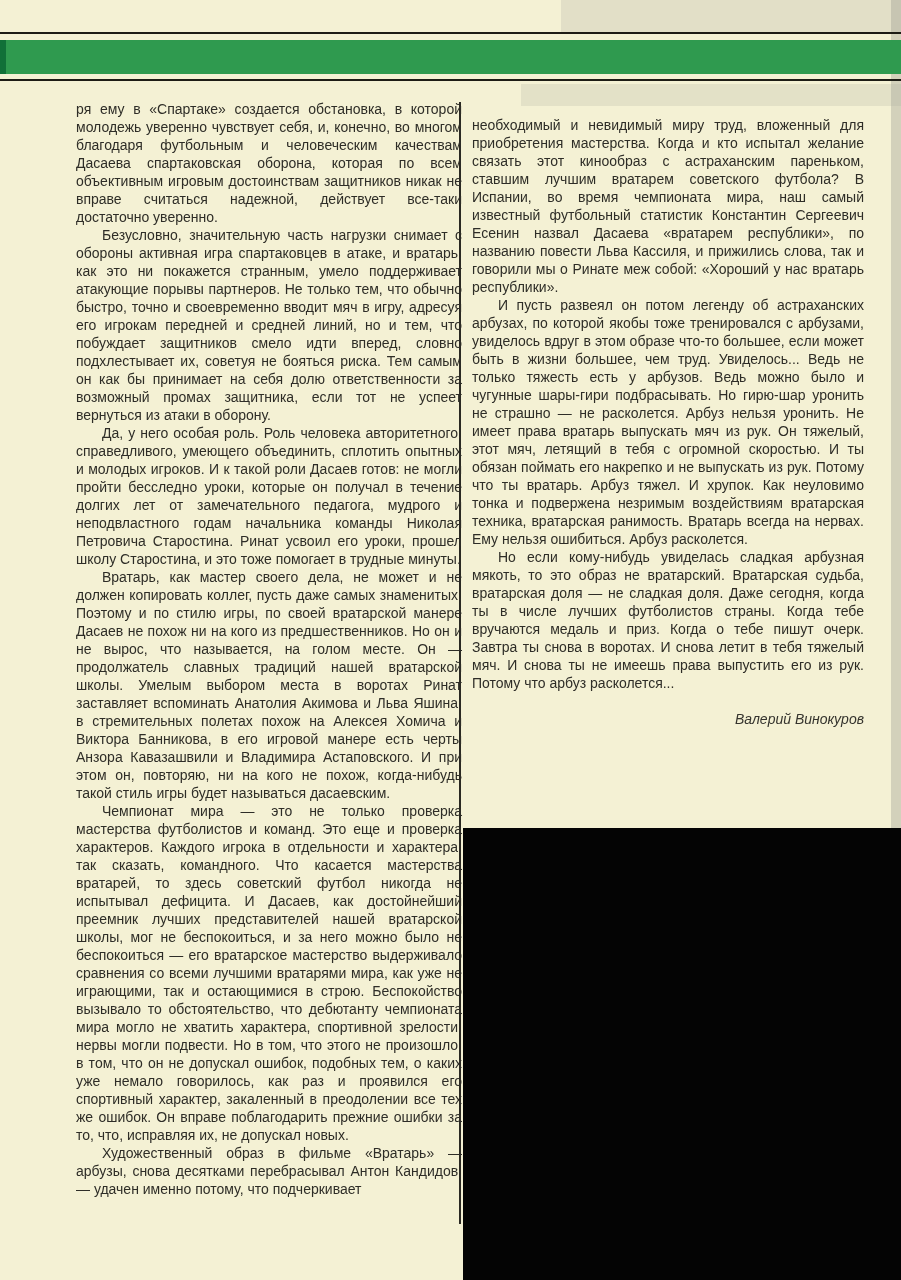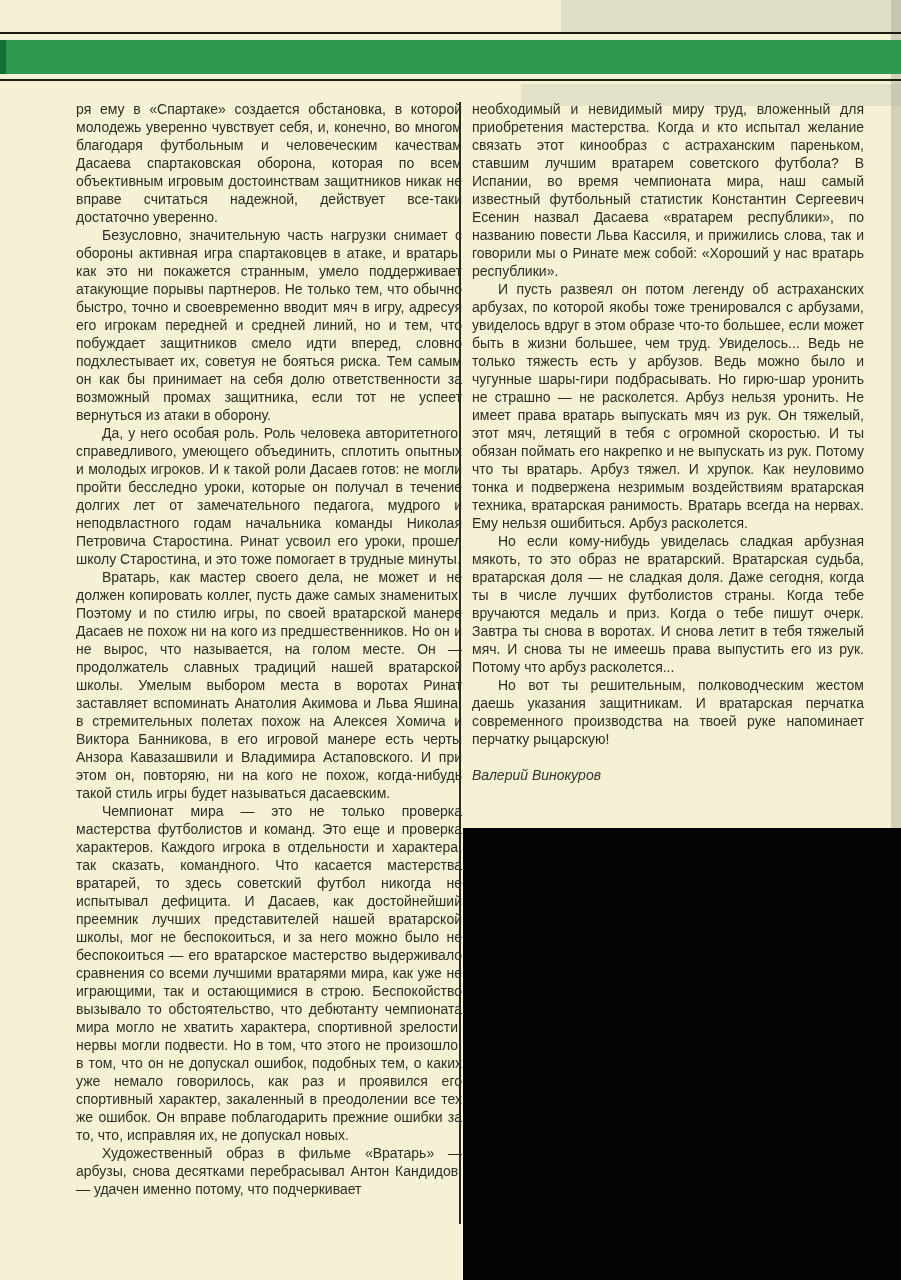--- a/index.html
+++ b/index.html
@@ -41,31 +41,31 @@
     background:#117038;
   }
   
   .col{
     position:absolute;top:100px;
     font-size:14px;line-height:18px;
     color:#2e2d27;
     text-align:justify;
   }
   .col-left{left:76px;width:386px;}
-  .col-right{left:472px;width:392px;}
+  .col-right{left:472px;width:392px;margin-top:16px;}
   .col p{margin:0;padding:0;text-indent:26px;}
   .col p.cont{text-indent:0;}
   .divider{
     position:absolute;left:459px;top:102px;width:2px;height:1122px;
     background:#2a2922;
   }
   .signature{
     margin-top:18px !important;
     text-indent:0 !important;
-    text-align:left;
+    text-align:right;
     font-style:italic;
     padding-right:6px;
     color:#35342e;
   }
   .photo{
     position:absolute;left:463px;top:828px;width:438px;height:452px;
     background:#040404;
   }
 </style>
 </head>
@@ -93,19 +93,18 @@
     <p>Да, у него особая роль. Роль человека авторитетного, справедливого, умеющего объединить, сплотить опытных и молодых игроков. И к такой роли Дасаев готов: не могли пройти бесследно уроки, которые он получал в течение долгих лет от замечательного педагога, мудрого и неподвластного годам начальника команды Николая Петровича Старостина. Ринат усвоил его уроки, прошел школу Старостина, и это тоже помогает в трудные минуты.</p>
     <p>Вратарь, как мастер своего дела, не может и не должен копировать коллег, пусть даже самых знаменитых. Поэтому и по стилю игры, по своей вратарской манере Дасаев не похож ни на кого из предшественников. Но он и не вырос, что называется, на голом месте. Он — продолжатель славных традиций нашей вратарской школы. Умелым выбором места в воротах Ринат заставляет вспоминать Анатолия Акимова и Льва Яшина, в стремительных полетах похож на Алексея Хомича и Виктора Банникова, в его игровой манере есть черты Анзора Кавазашвили и Владимира Астаповского. И при этом он, повторяю, ни на кого не похож, когда-нибудь такой стиль игры будет называться дасаевским.</p>
     <p>Чемпионат мира — это не только проверка мастерства футболистов и команд. Это еще и проверка характеров. Каждого игрока в отдельности и характера, так сказать, командного. Что касается мастерства вратарей, то здесь советский футбол никогда не испытывал дефицита. И Дасаев, как достойнейший преемник лучших представителей нашей вратарской школы, мог не беспокоиться, и за него можно было не беспокоиться — его вратарское мастерство выдерживало сравнения со всеми лучшими вратарями мира, как уже не играющими, так и остающимися в строю. Беспокойство вызывало то обстоятельство, что дебютанту чемпионата мира могло не хватить характера, спортивной зрелости, нервы могли подвести. Но в том, что этого не произошло, в том, что он не допускал ошибок, подобных тем, о каких уже немало говорилось, как раз и проявился его спортивный характер, закаленный в преодолении все тех же ошибок. Он вправе поблагодарить прежние ошибки за то, что, исправляя их, не допускал новых.</p>
     <p>Художественный образ в фильме «Вратарь» — арбузы, снова десятками перебрасывал Антон Кандидов,— удачен именно потому, что подчеркивает</p>
   </div>
 
   <div class="col col-right">
     <p class="cont">необходимый и невидимый миру труд, вложенный для приобретения мастерства. Когда и кто испытал желание связать этот кинообраз с астраханским пареньком, ставшим лучшим вратарем советского футбола? В Испании, во время чемпионата мира, наш самый известный футбольный статистик Константин Сергеевич Есенин назвал Дасаева «вратарем республики», по названию повести Льва Кассиля, и прижились слова, так и говорили мы о Ринате меж собой: «Хороший у нас вратарь республики».</p>
     <p>И пусть развеял он потом легенду об астраханских арбузах, по которой якобы тоже тренировался с арбузами, увиделось вдруг в этом образе что-то большее, если может быть в жизни большее, чем труд. Увиделось... Ведь не только тяжесть есть у арбузов. Ведь можно было и чугунные шары-гири подбрасывать. Но гирю-шар уронить не страшно — не расколется. Арбуз нельзя уронить. Не имеет права вратарь выпускать мяч из рук. Он тяжелый, этот мяч, летящий в тебя с огромной скоростью. И ты обязан поймать его накрепко и не выпускать из рук. Потому что ты вратарь. Арбуз тяжел. И хрупок. Как неуловимо тонка и подвержена незримым воздействиям вратарская техника, вратарская ранимость. Вратарь всегда на нервах. Ему нельзя ошибиться. Арбуз расколется.</p>
     <p>Но если кому-нибудь увиделась сладкая арбузная мякоть, то это образ не вратарский. Вратарская судьба, вратарская доля — не сладкая доля. Даже сегодня, когда ты в числе лучших футболистов страны. Когда тебе вручаются медаль и приз. Когда о тебе пишут очерк. Завтра ты снова в воротах. И снова летит в тебя тяжелый мяч. И снова ты не имеешь права выпустить его из рук. Потому что арбуз расколется...</p>
-    <p>Но вот ты решительным, полководческим жестом даешь указания защитникам. И вратарская перчатка современного производства на твоей руке напоминает перчатку рыцарскую!</p>
     <p class="signature">Валерий Винокуров</p>
   </div>
 
   <div class="photo"></div>
 
 </div>
 
 </body></html>

